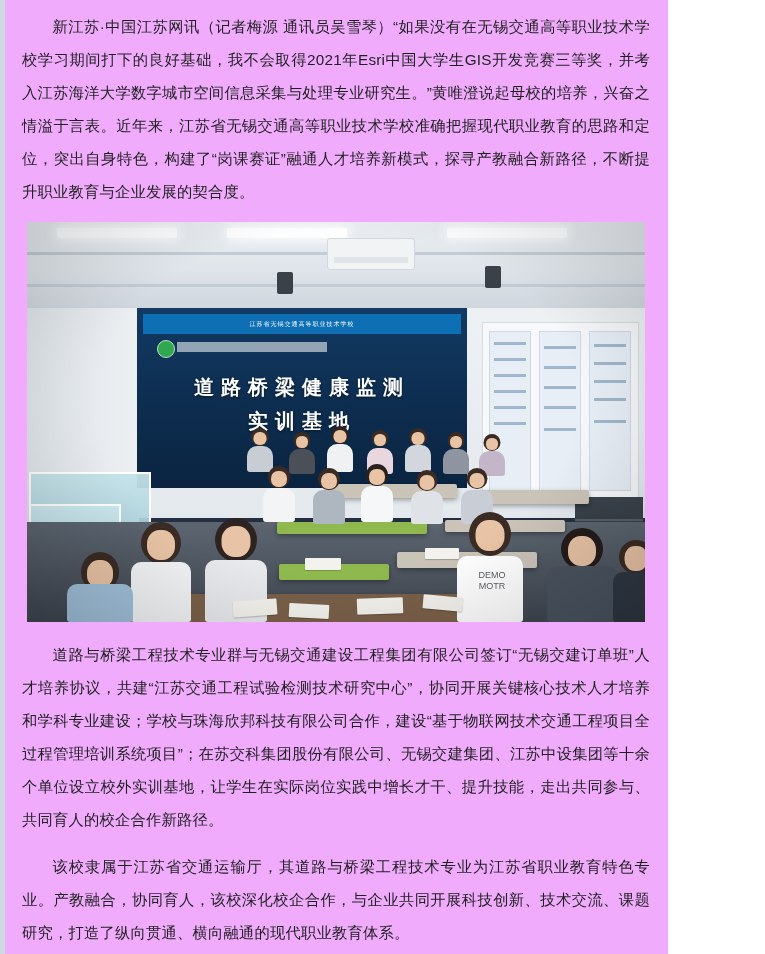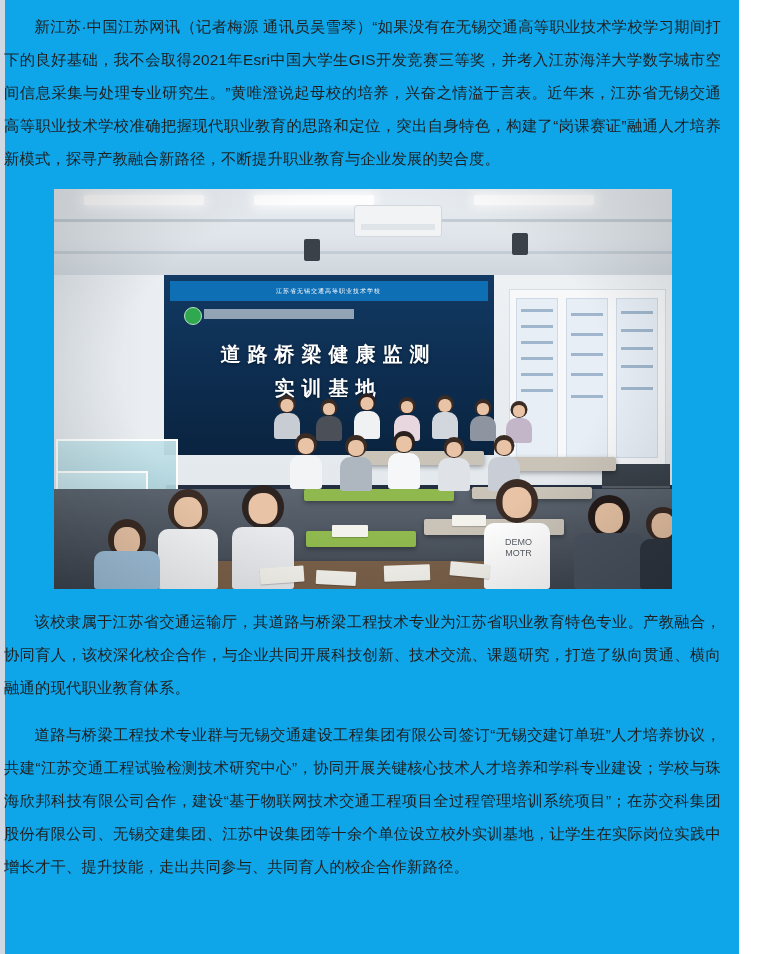--- a/index.html
+++ b/index.html
@@ -9,25 +9,25 @@
   }
   body {
     width: 765px;
     height: 954px;
     font-family: "Liberation Sans", sans-serif;
     color: #1a1a1a;
     overflow: hidden;
   }
   .page {
     position: relative;
-    width: 739px;
+    width: 668px;
     height: 954px;
-    background: #0ea5e9;
+    background: #f0abfc;
     box-sizing: border-box;
-    padding: 10px 18px 0 0;
+    padding: 10px 18px 0 18px;
   }
   .left-rule {
     position: absolute;
     left: 0;
     top: 0;
     width: 5px;
     height: 954px;
     background: #cfd8e3;
   }
   .article {
@@ -362,17 +362,17 @@
         <div class="ph-paper" style="left:262px; top:382px; width:40px; height:14px; transform:rotate(3deg);"></div>
         <div class="ph-paper" style="left:330px; top:376px; width:46px; height:16px; transform:rotate(-2deg);"></div>
         <div class="ph-paper" style="left:396px; top:374px; width:40px; height:14px; transform:rotate(5deg);"></div>
         <div class="ph-paper" style="left:278px; top:336px; width:36px; height:12px;"></div>
         <div class="ph-paper" style="left:398px; top:326px; width:34px; height:11px;"></div>
 
         <div class="ph-vignette"></div>
       </div>
     </div>
 
+    <p class="para">道路与桥梁工程技术专业群与无锡交通建设工程集团有限公司签订“无锡交建订单班”人才培养协议，共建“江苏交通工程试验检测技术研究中心”，协同开展关键核心技术人才培养和学科专业建设；学校与珠海欣邦科技有限公司合作，建设“基于物联网技术交通工程项目全过程管理培训系统项目”；在苏交科集团股份有限公司、无锡交建集团、江苏中设集团等十余个单位设立校外实训基地，让学生在实际岗位实践中增长才干、提升技能，走出共同参与、共同育人的校企合作新路径。</p>
     <p class="para">该校隶属于江苏省交通运输厅，其道路与桥梁工程技术专业为江苏省职业教育特色专业。产教融合，协同育人，该校深化校企合作，与企业共同开展科技创新、技术交流、课题研究，打造了纵向贯通、横向融通的现代职业教育体系。</p>
-    <p class="para">道路与桥梁工程技术专业群与无锡交通建设工程集团有限公司签订“无锡交建订单班”人才培养协议，共建“江苏交通工程试验检测技术研究中心”，协同开展关键核心技术人才培养和学科专业建设；学校与珠海欣邦科技有限公司合作，建设“基于物联网技术交通工程项目全过程管理培训系统项目”；在苏交科集团股份有限公司、无锡交建集团、江苏中设集团等十余个单位设立校外实训基地，让学生在实际岗位实践中增长才干、提升技能，走出共同参与、共同育人的校企合作新路径。</p>
 
   </div>
 </div>
 
 </body></html>

